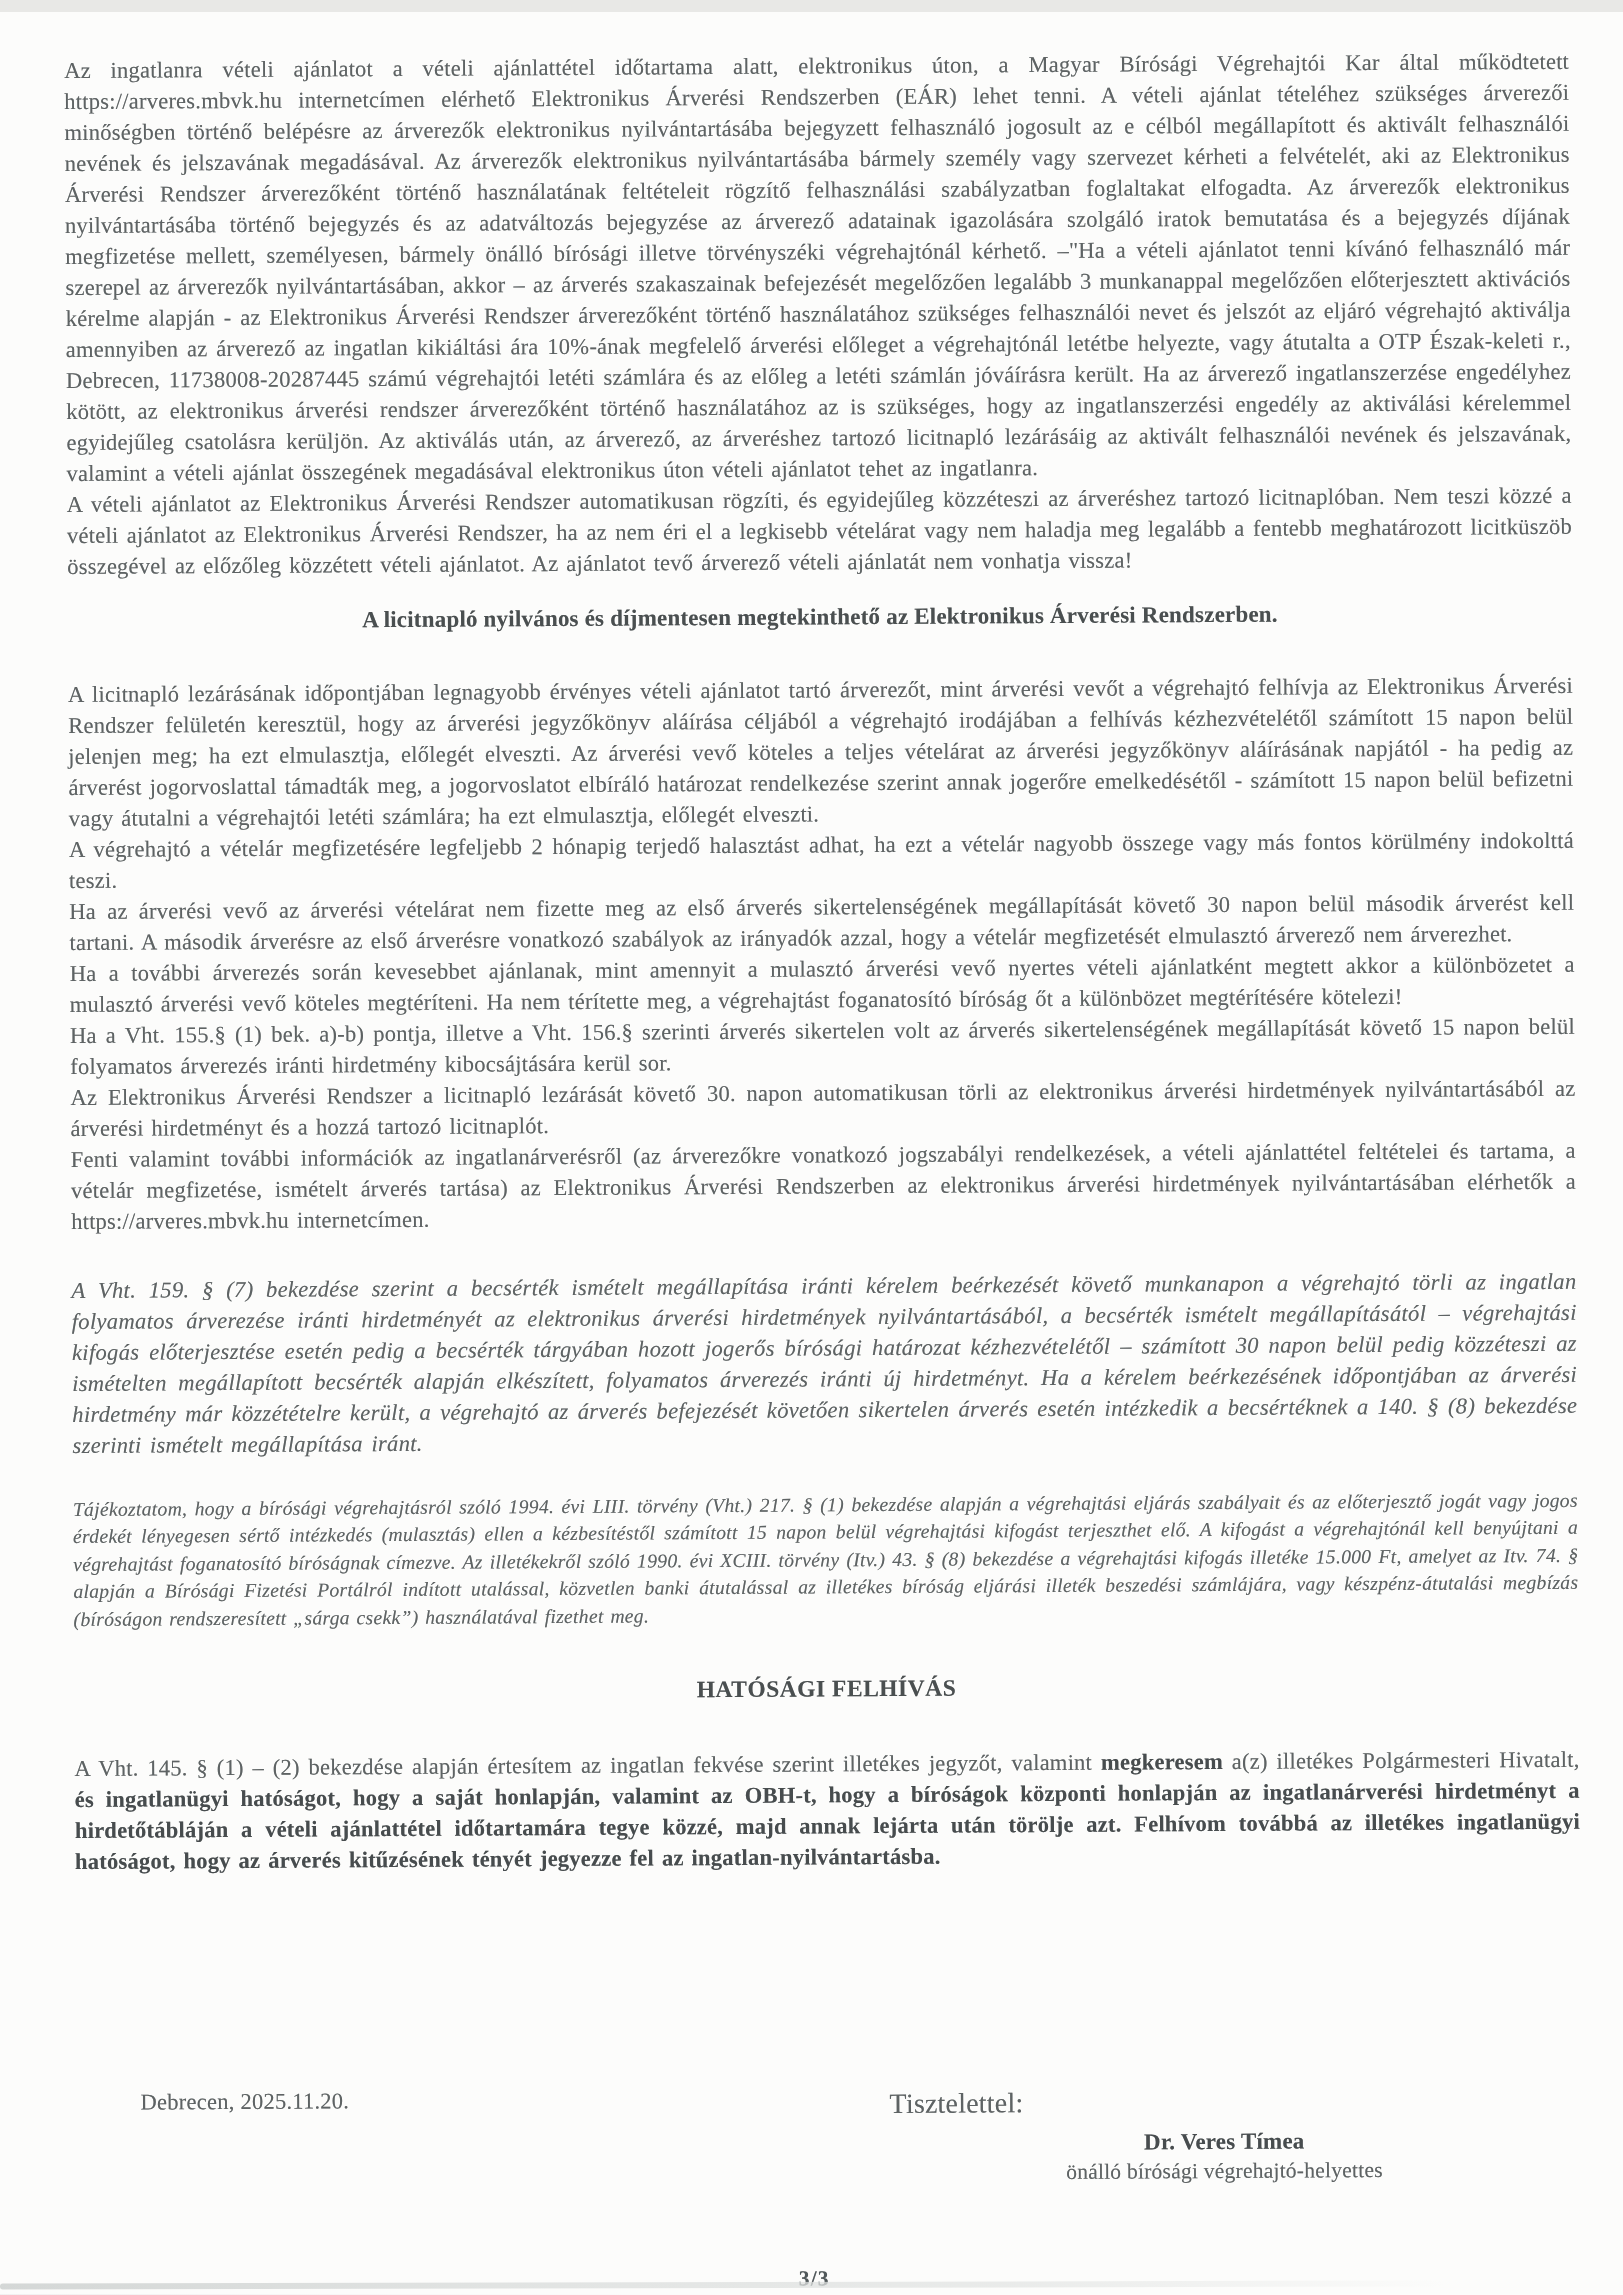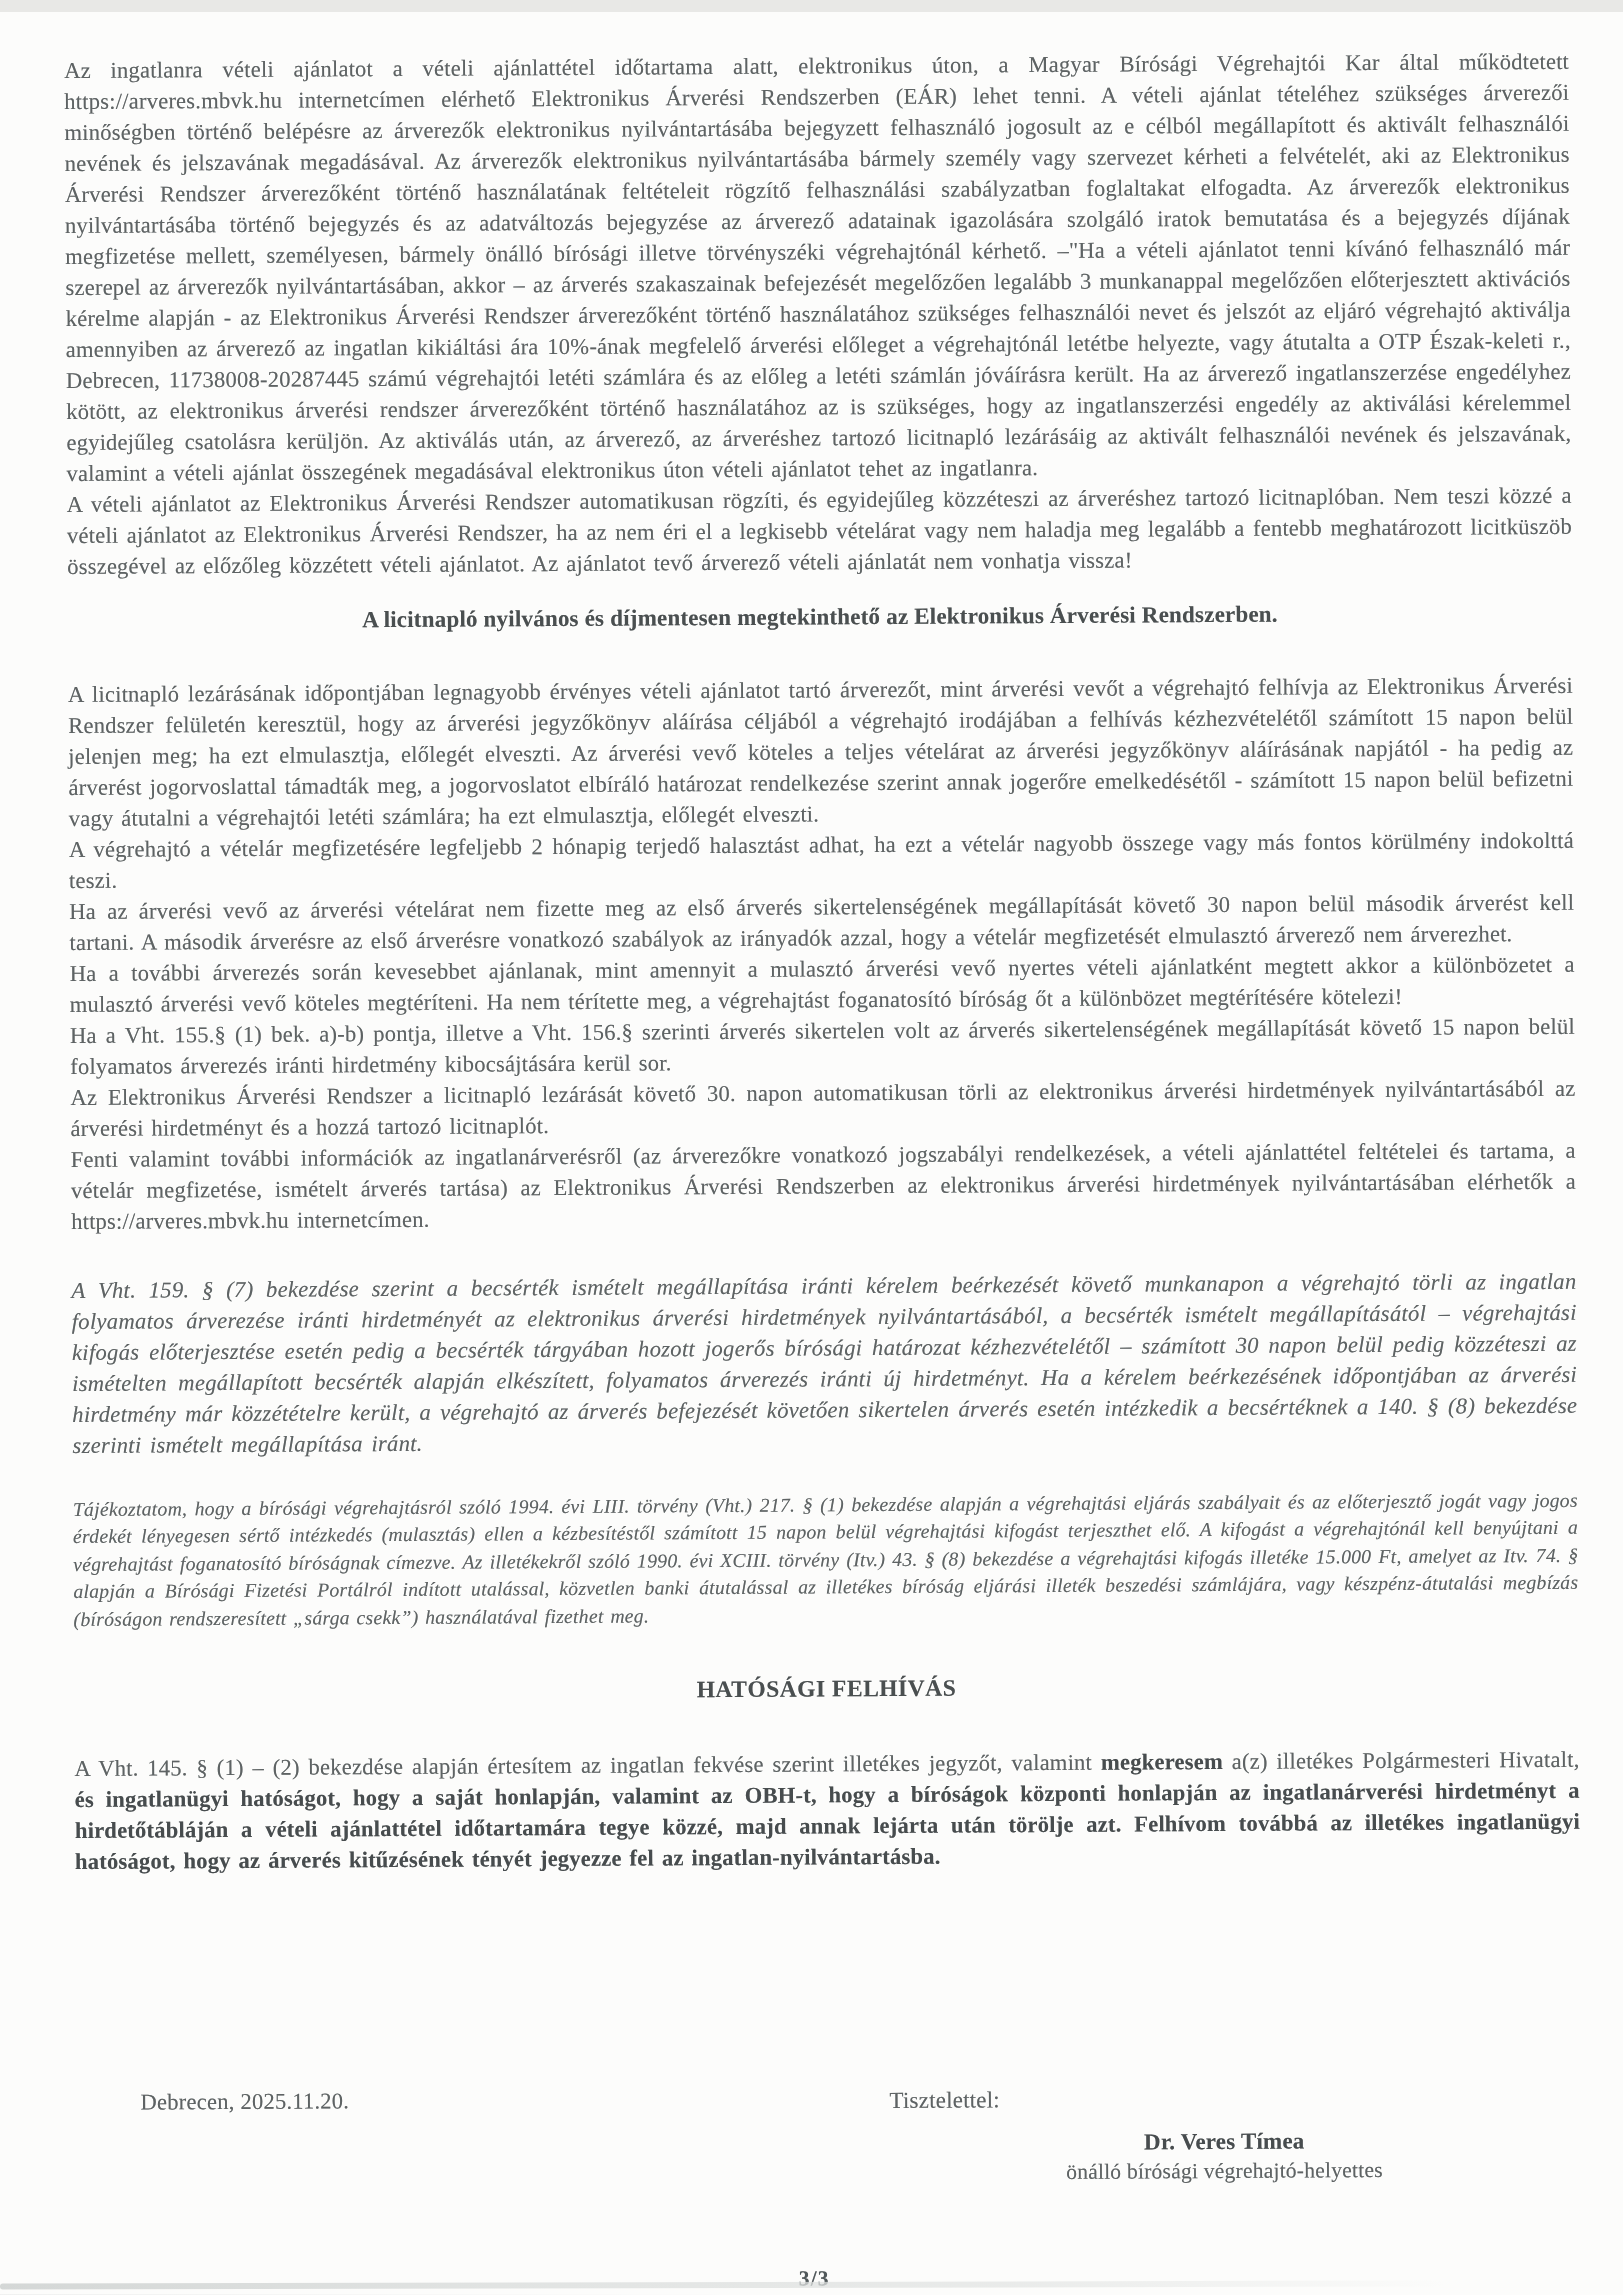--- a/index.html
+++ b/index.html
@@ -86,21 +86,21 @@
     position: absolute;
     left: 64px;
     top: 2035px;
     font-size: 22.6px;
     letter-spacing: 0.2px;
   }
   .footer-closing {
     position: absolute;
     left: 813px;
     top: 2038px;
-    font-size: 23px;
+    font-size: 28px;
     letter-spacing: 0.2px;
   }
   .signature-block {
     position: absolute;
     left: 927px;
     top: 2079px;
     width: 441px;
     text-align: center;
   }
   .signer-name {

